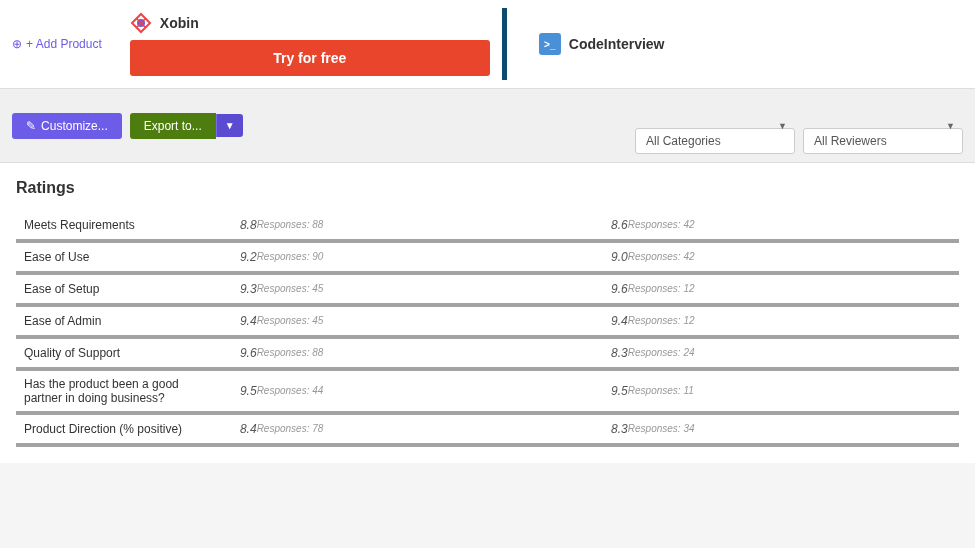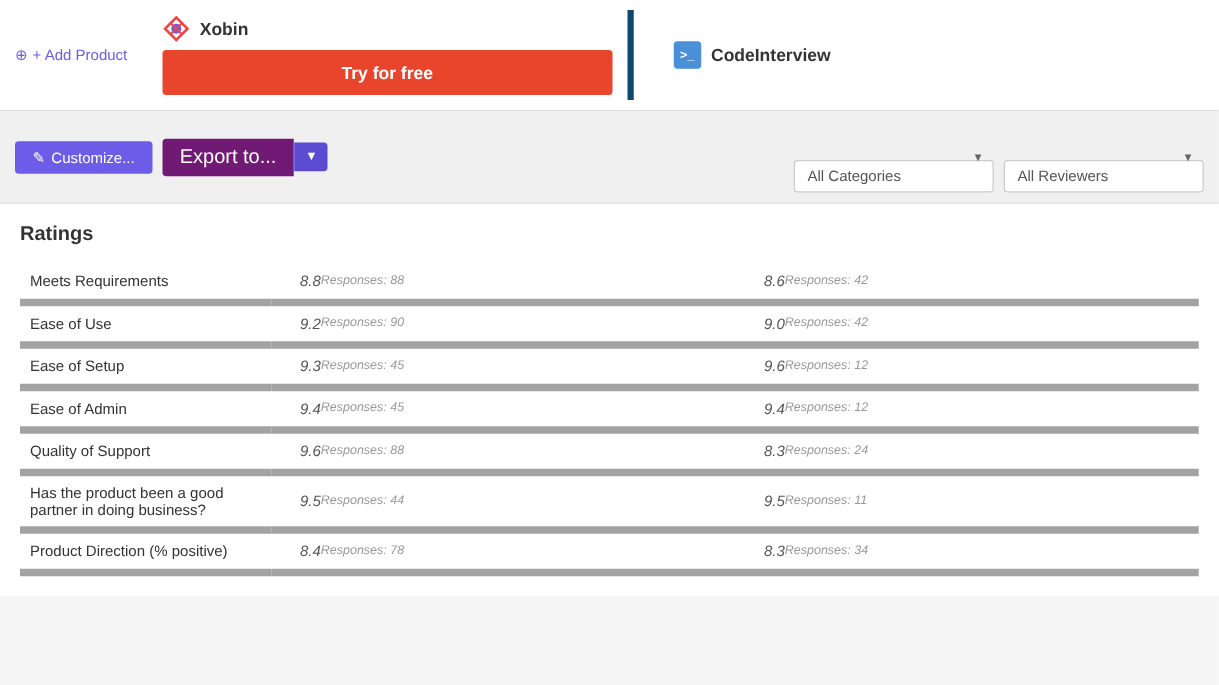--- a/index.html
+++ b/index.html
@@ -106,26 +106,26 @@
       cursor: pointer;
       display: flex;
       align-items: center;
       gap: 5px;
     }
     .export-group {
       display: flex;
       align-items: center;
     }
     .export-btn {
-      background: #701a75;
+      background: #4d7c0f;
       color: #fff;
       border: none;
       border-radius: 3px 0 0 3px;
       padding: 6px 14px;
-      font-size: 16px;
+      font-size: 12px;
       cursor: pointer;
     }
     .export-dropdown-btn {
       background: #5a4bd1;
       color: #fff;
       border: none;
       border-radius: 0 3px 3px 0;
       padding: 6px 8px;
       font-size: 10px;
       cursor: pointer;
@@ -209,21 +209,21 @@
       min-width: 26px;
       text-align: right;
     }
     .bar-responses {
       font-size: 10px;
       color: #999;
       text-align: left;
       margin-top: 2px;
     }
     .rating-row td {
-      border-bottom: 6px solid #a3a3a3;
+      border-bottom: 4px solid #a3a3a3;
     }
     .bar-group {
       display: flex;
       flex-direction: row;
       font-style: italic;
     }
   </style>
 </head>
 <body>
 

